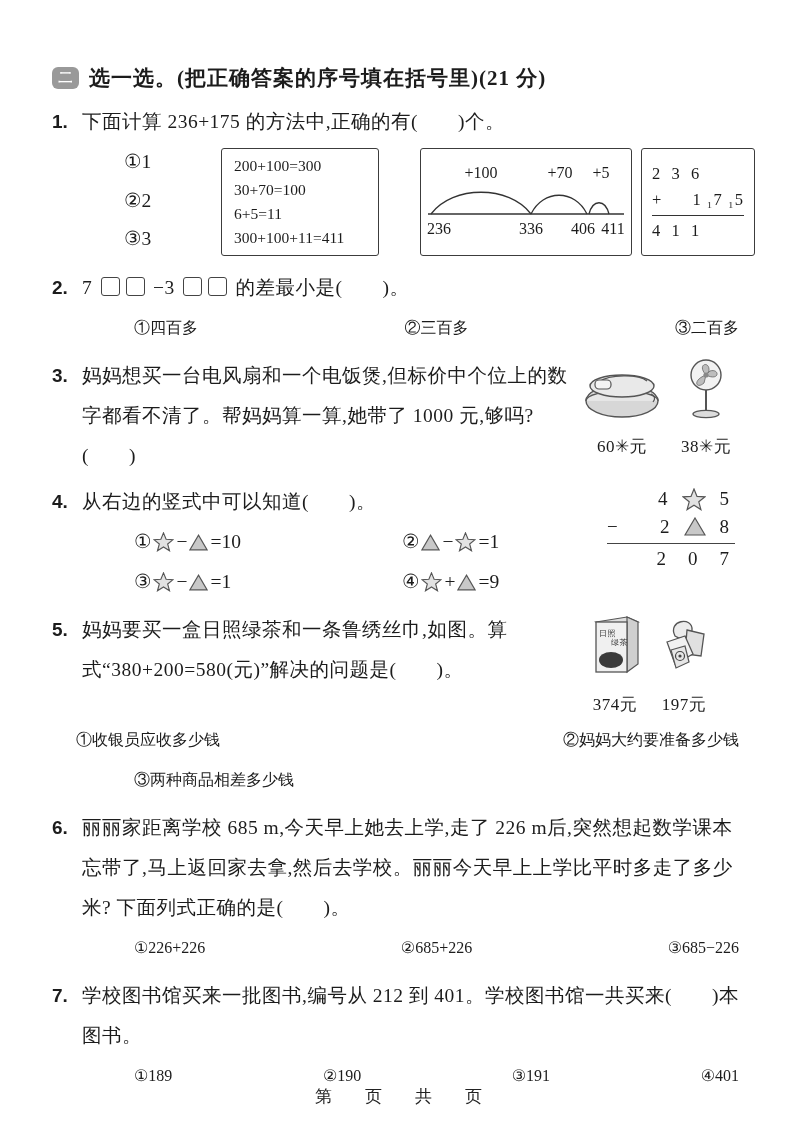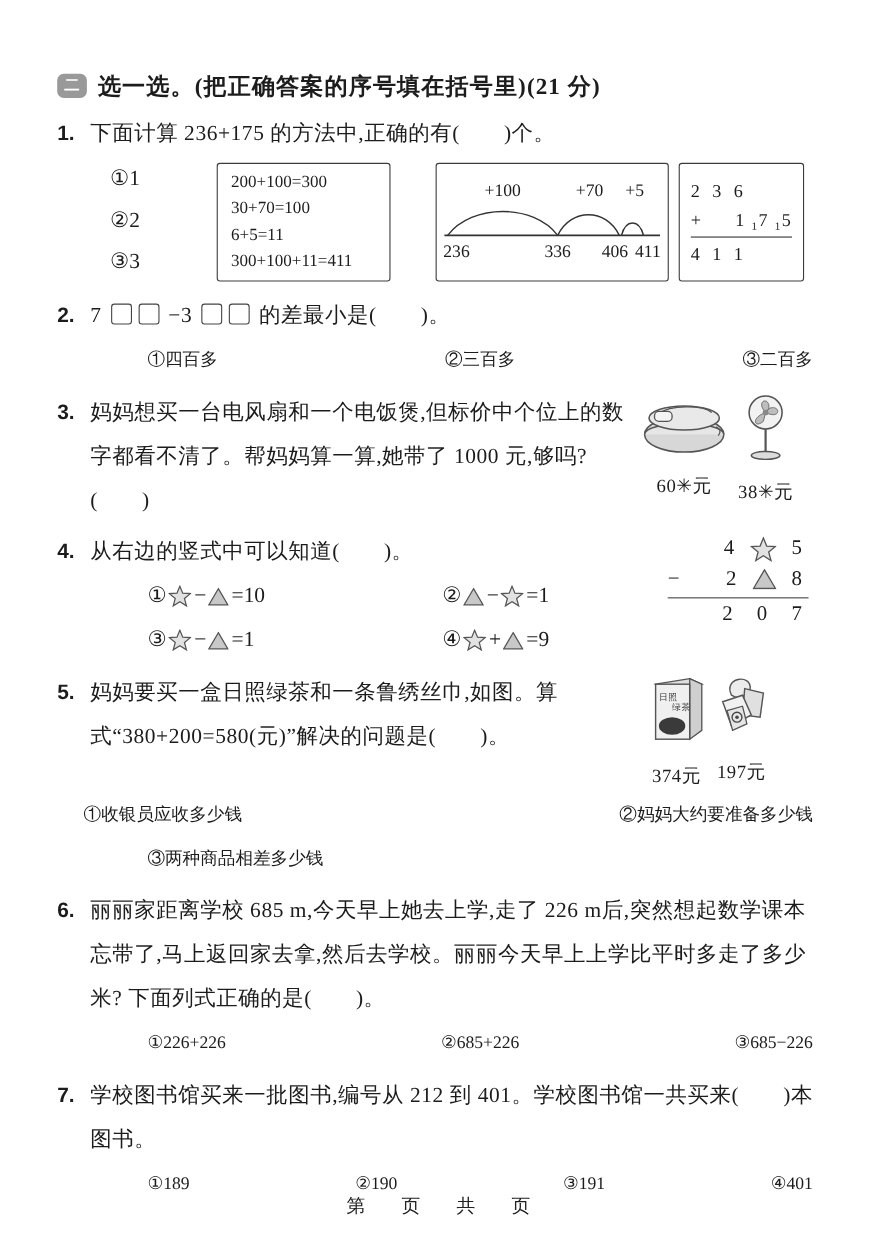--- a/index.html
+++ b/index.html
@@ -24,34 +24,34 @@
   .q { display:flex; margin-top:10px; }
   .qnum {
     flex:0 0 30px; font-family:"Liberation Sans",sans-serif;
     font-weight:bold; font-size:19px; line-height:40px; text-align:left;
   }
   .qbody { flex:1; font-size:19.5px; line-height:40px; letter-spacing:0.5px; }
   .opts { margin:0 0 0 82px; font-size:16px; line-height:40px; display:flex;justify-content:space-between; }
   .opts > span { display:inline-block; }
   
   .q1row { display:flex; margin:6px 0 2px 48px; align-items:stretch; gap:9px; height:108px; }
-  .q1choices { flex:0 0 88px; display:flex; flex-direction:column; justify-content:space-between; font-size:19.5px; padding:2px 0 6px 0; }
+  .q1choices { flex:0 0 88px; display:flex; flex-direction:column; justify-content:space-between; font-size:19.5px; padding:2px 0 6px 0;margin-left:24px; }
   .fbox { border:1.6px solid #3c3c3c; border-radius:3px; background:#fff; }
   .eqbox { flex:0 0 158px; padding:5px 0 0 12px; font-size:15.5px; line-height:24px; font-family:"Liberation Serif",serif; }
   .nlbox { flex:0 0 212px; padding:2px;margin-left:32px; }
   .vabox { flex:0 0 114px; display:flex; flex-direction:column; justify-content:center; align-items:flex-start; padding:4px 10px; }
   .varow { white-space:pre; font-size:16.5px; line-height:26px; font-family:"Liberation Serif",serif; letter-spacing:1px; }
   .varow2 { display:flex; justify-content:space-between; width:92px; border-bottom:1.6px solid #333; padding-bottom:2px; }
   .varow3 { padding-top:2px; }
   
   .nl text { font-family:"Liberation Serif",serif; fill:#1c1c1c; }
   
   .sq { display:inline-block; width:19px; height:19px; border:1.7px solid #444; border-radius:3px; margin:0 3px; vertical-align:-2px; background:#fff; }
   
-  .figs { float:right; display:flex; gap:8px; margin:2px 0 4px 12px; }
+  .figs { float:right; display:flex; align-items:flex-end; gap:18px; margin:2px 0 4px 12px; }
   .fig { text-align:center; }
   .fig .price { font-size:17px; line-height:22px; margin-top:2px; }
   
   .q4wrap { overflow:visible; }
   .vform { float:right; width:128px; margin:2px 4px 0 8px; font-size:19px; font-family:"Liberation Serif",serif; }
   .vfrow { display:flex; align-items:center; justify-content:flex-end; gap:14px; height:30px; padding-right:6px; }
   .vfrow .shape { display:inline-flex; }
   .vfrow2 { border-bottom:1.7px solid #444; padding-bottom:4px; }
   .vsign { margin-right:auto; }
   .optgrid { margin-left:82px; display:grid; grid-template-columns:268px auto; font-size:19.5px; line-height:40px; }

